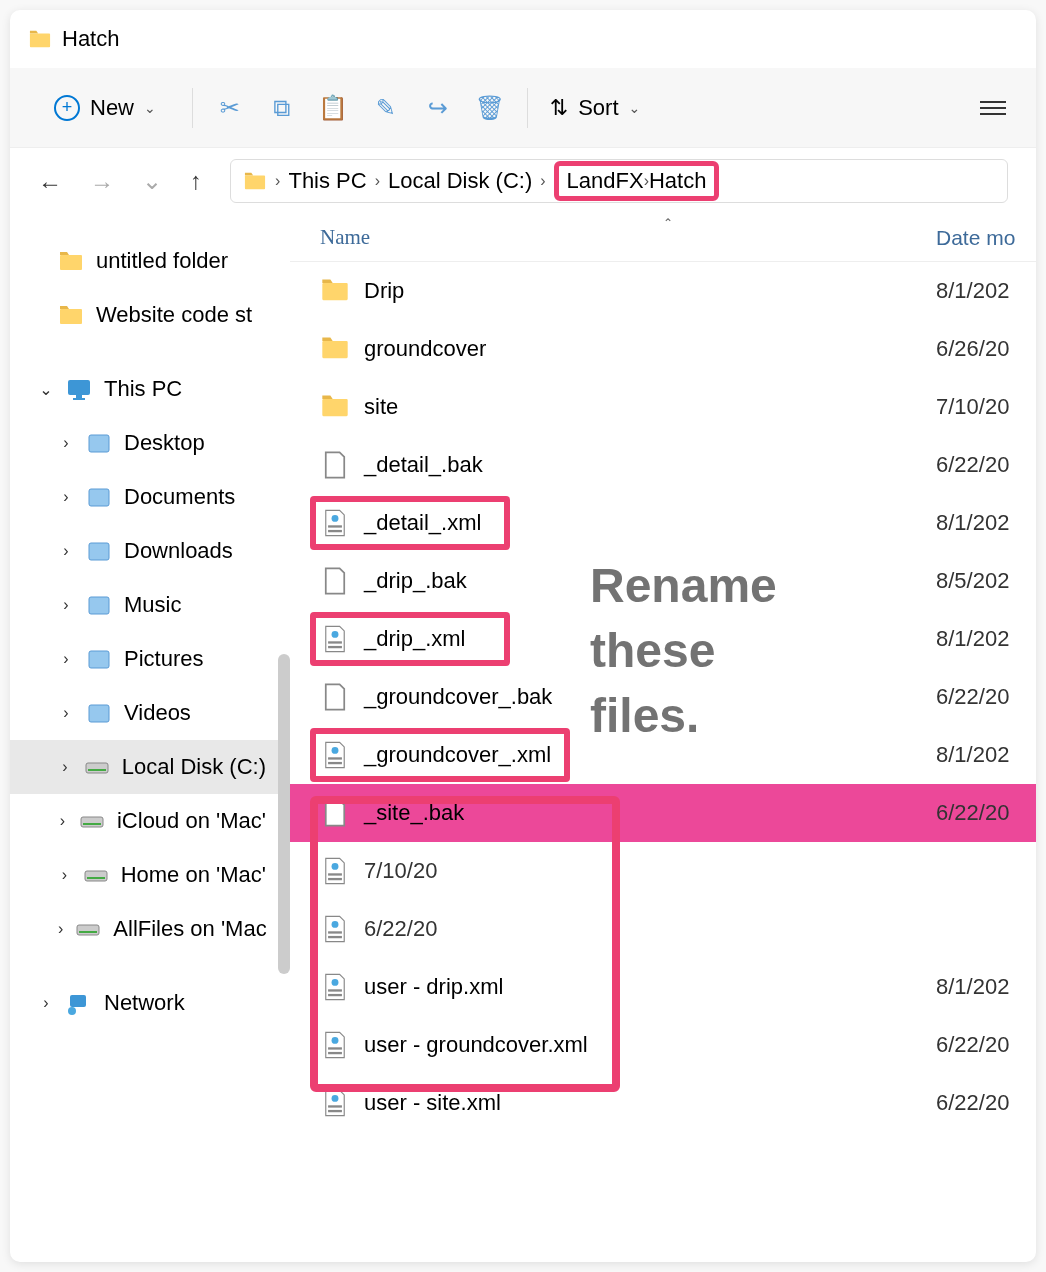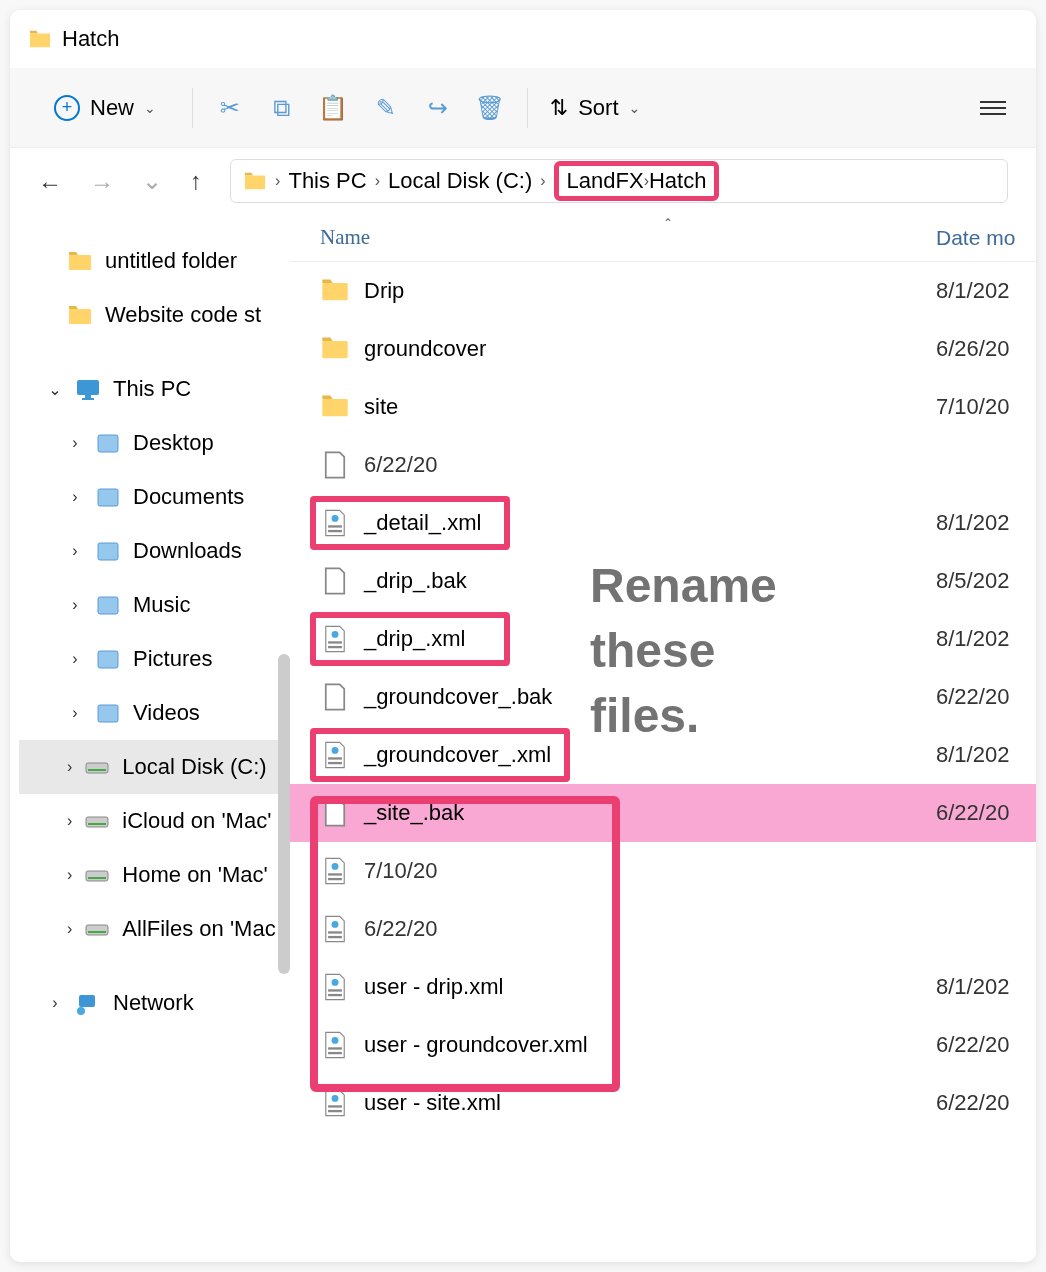--- a/index.html
+++ b/index.html
@@ -31,36 +31,36 @@
 .address { flex: 1; height: 44px; border: 1px solid #ddd; border-radius: 6px; display: flex; align-items: center; padding: 0 12px; gap: 8px; font-size: 22px; }
 .crumb { white-space: nowrap; }
 .crumb-sep { color: #555; font-size: 16px; }
 .crumb-hl { border: 5px solid #ec3f71; border-radius: 6px; padding: 2px 8px; display: flex; align-items: center; gap: 0; }
 
 
 .body { display: flex; height: calc(100% - 204px); }
 
 
 .sidebar { width: 280px; overflow-y: auto; padding: 20px 0; position: relative; }
-.sb-item { display: flex; align-items: center; gap: 12px; padding: 14px 24px 14px 48px; font-size: 22px; cursor: pointer; white-space: nowrap; overflow: hidden; margin-left: 9px; }
+.sb-item { display: flex; align-items: center; gap: 12px; padding: 14px 24px 14px 48px; font-size: 22px; cursor: pointer; white-space: nowrap; overflow: hidden; }
 .sb-item.root { padding-left: 28px; font-weight: 400; }
 .sb-item.selected { background: #e8e8e8; }
 .sb-chev { width: 16px; font-size: 16px; color: #333; text-align: center; }
 .sb-icon { width: 26px; height: 24px; flex-shrink: 0; }
 .sb-group { margin-top: 20px; }
 .sb-scrollbar { position: absolute; right: 0; top: 440px; width: 12px; height: 320px; background: #ccc; border-radius: 6px; }
 
 
 .filelist { flex: 1; overflow: hidden; position: relative; }
 .list-header { display: flex; align-items: center; height: 48px; border-bottom: 1px solid #eee; padding-left: 30px; font-size: 21px; color: #3d6a99; }
 .col-name { flex: 1; font-family: Liberation Serif, serif; }
 .col-date { width: 100px; text-align: left; }
 .sort-ind { position: absolute; left: 50%; top: 2px; font-size: 12px; color: #666; }
 .row { display: flex; align-items: center; height: 58px; padding-left: 30px; font-size: 22px; cursor: pointer; position: relative; }
-.row.sel { background: #f9a8d4; }
+.row.sel { background: #ec4899; }
 .row-icon { width: 30px; height: 30px; margin-right: 14px; flex-shrink: 0; }
 .row-name { flex: 1; }
 .row-date { width: 100px; color: #333; white-space: nowrap; }
 
 .hl-sm { position: absolute; border: 6px solid #ec3f71; border-radius: 4px; left: 20px; width: 200px; height: 54px; pointer-events: none; }
 .hl-wide { position: absolute; border: 6px solid #ec3f71; border-radius: 4px; left: 20px; width: 260px; height: 54px; pointer-events: none; }
 .hl-block { position: absolute; border: 8px solid #ec3f71; border-radius: 6px; left: 20px; width: 310px; pointer-events: none; }
 
 .annotation { position: absolute; font-size: 48px; font-weight: 700; color: #737373; text-shadow: 2px 2px 0 #fff; line-height: 1.35; pointer-events: none; }
 
@@ -304,20 +304,21 @@
               <use href="#ic-folder"></use>
             </svg>
       <span class="row-name">site</span>
       <span class="row-date">7/10/20</span>
 
     </div>
           <div class="row ">
       <svg class="row-icon" viewBox="0 0 26 26">
               <use href="#ic-file"></use>
             </svg>
+      <span class="row-name">_detail_.bak</span>
       <span class="row-date">6/22/20</span>
 
     </div>
           <div class="row ">
       <svg class="row-icon" viewBox="0 0 26 26">
               <use href="#ic-xml"></use>
             </svg>
       <span class="row-name">_detail_.xml</span>
       <span class="row-date">8/1/202</span>
       <div class="hl-sm"></div>

